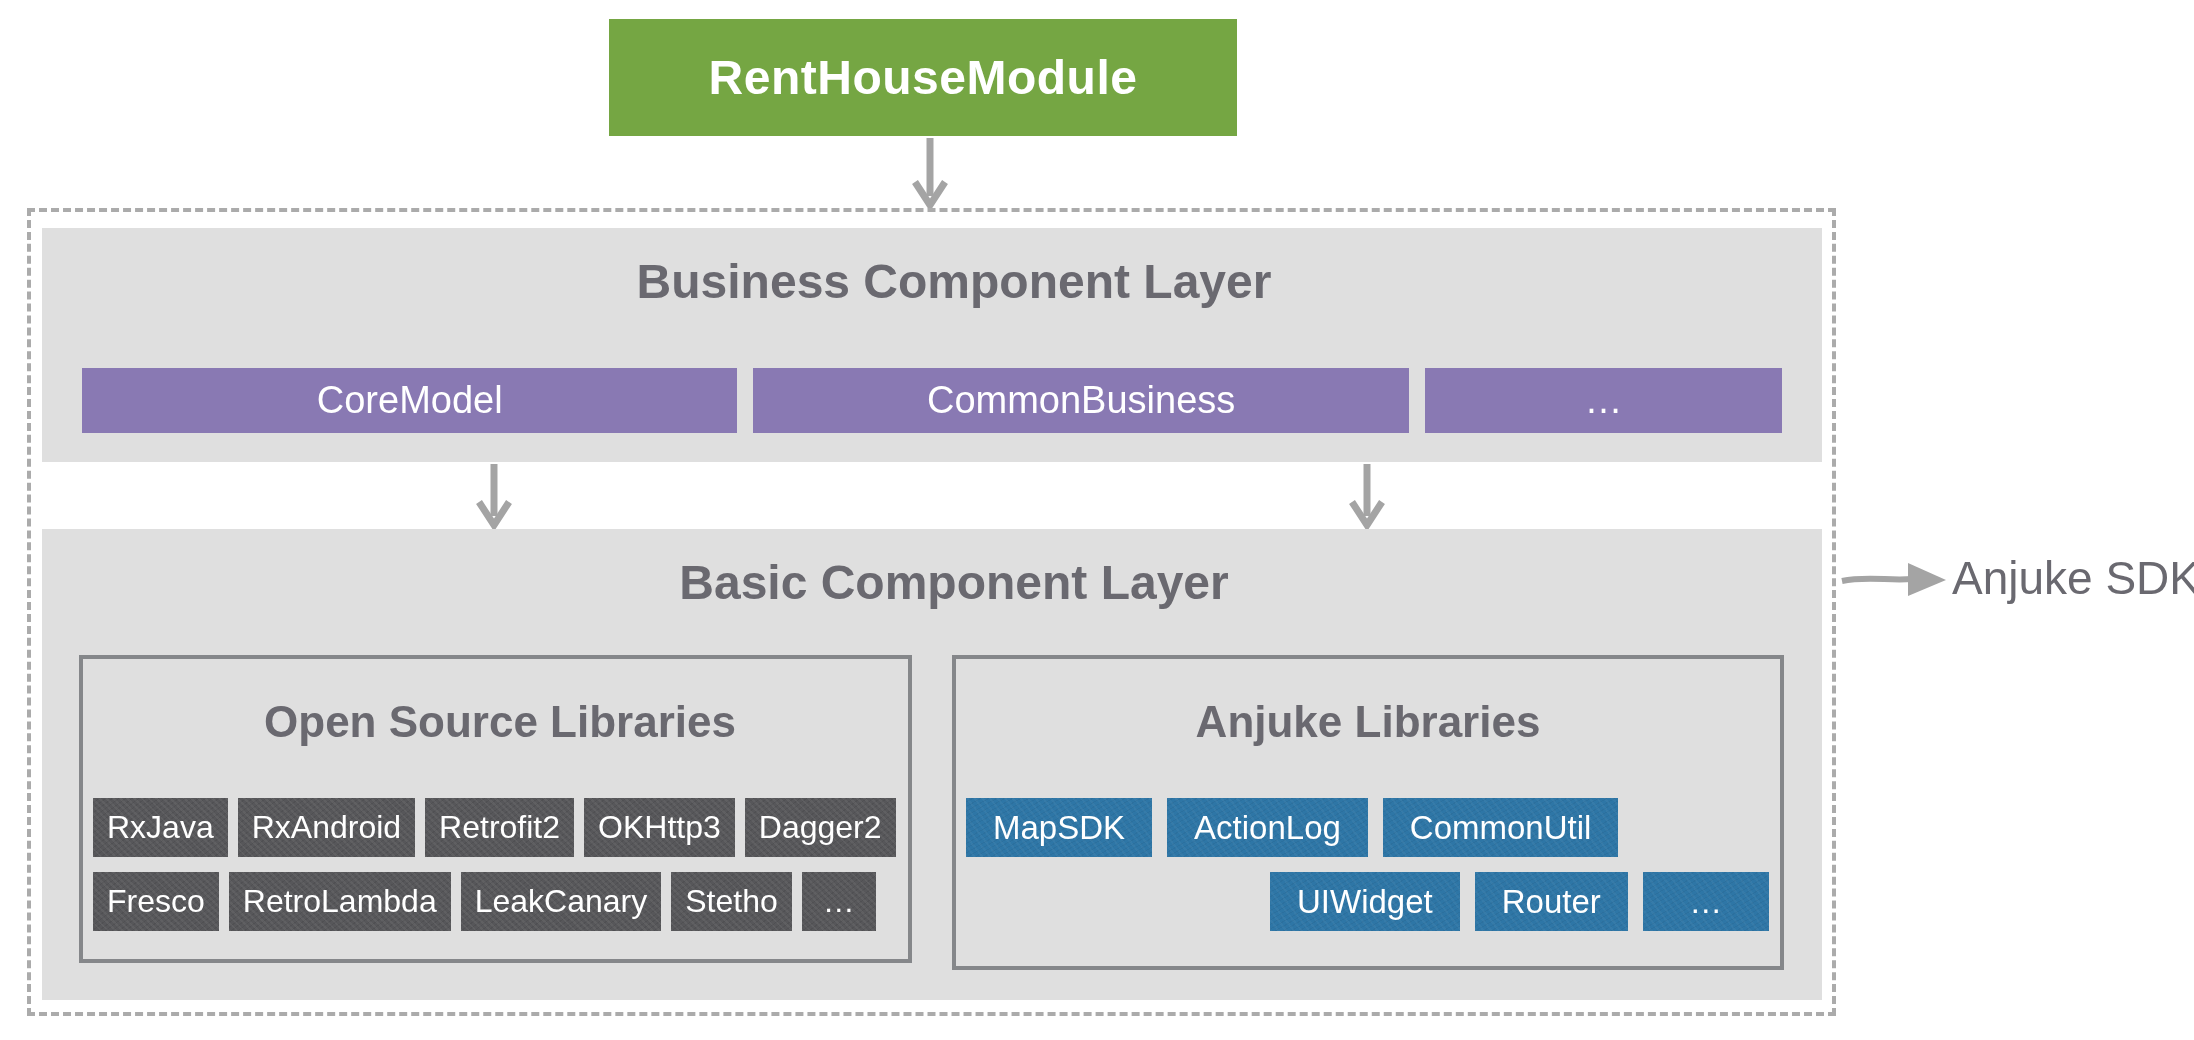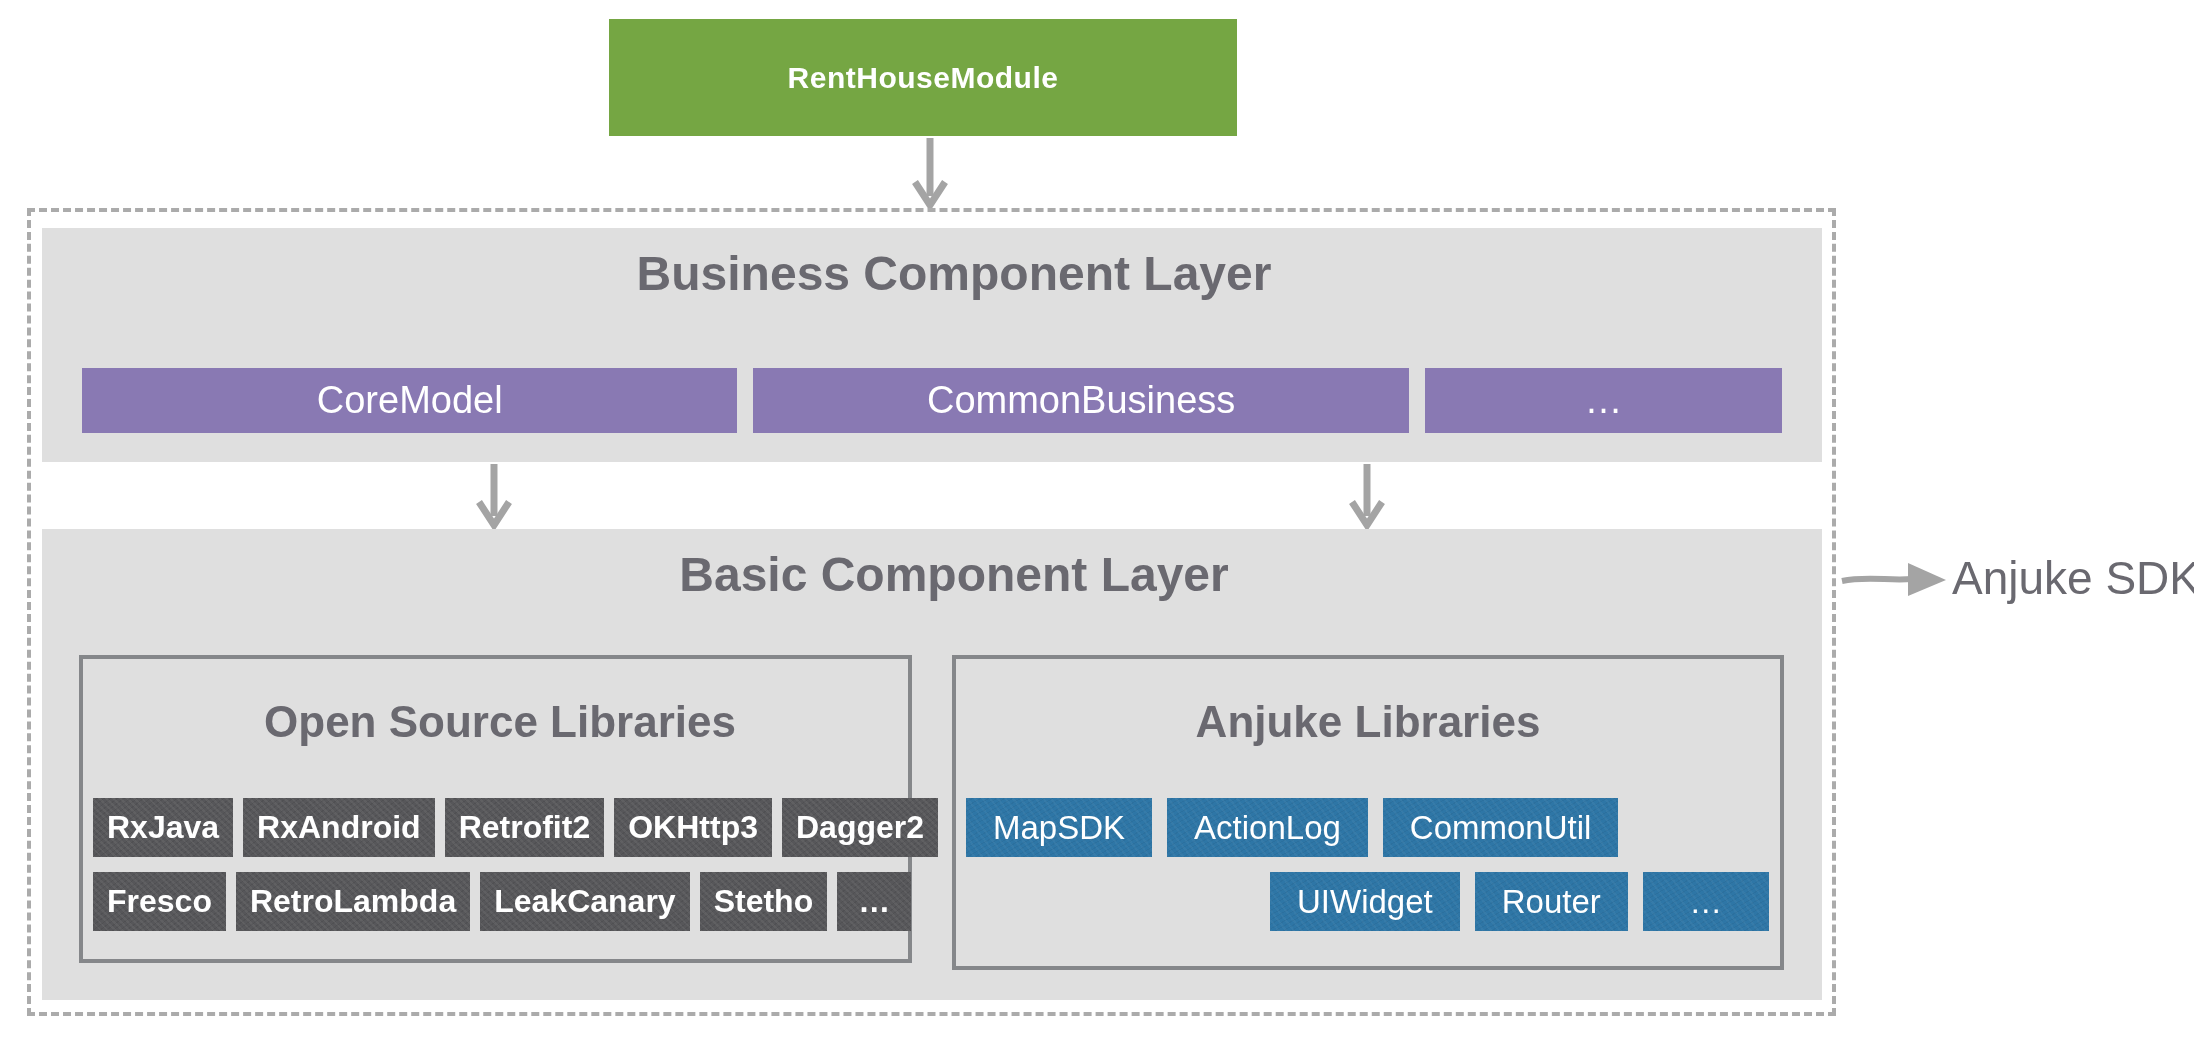--- a/index.html
+++ b/index.html
@@ -5,37 +5,37 @@
   html,body{margin:0;padding:0;background:#ffffff;}
   body{font-family:"Liberation Sans","DejaVu Sans",sans-serif;}
   .canvas{position:relative;width:2194px;height:1040px;background:#ffffff;overflow:hidden;}
 
   
   .root-box{
     position:absolute;left:609px;top:19px;width:628px;height:117px;
     background:var(--bg,#75A643);
     display:flex;align-items:center;justify-content:center;
   }
-  .root-box .root-label{color:#ffffff;font-size:30px;font-weight:bold;letter-spacing:.5px;}
+  .root-box .root-label{color:#ffffff;font-size:48px;font-weight:bold;letter-spacing:.5px;}
 
   
   svg.arrows{position:absolute;left:0;top:0;width:2194px;height:1040px;pointer-events:none;}
 
   
   .boundary{
     position:absolute;left:27px;top:208px;width:1809px;height:808px;
     border:4px dashed #ABABAB;box-sizing:border-box;
   }
 
   .layer{position:absolute;left:11px;width:1780px;background:var(--bg,#DFDFDF);}
   .layer.business{top:16px;height:234px;}
   .layer.basic{top:317px;height:471px;}
 
   .layer-title{
-    margin-top:20px;text-align:center;
+    margin-top:28px;text-align:center;
     font-size:48px;font-weight:bold;color:#6A6970;line-height:52px;padding-left:44px;
   }
 
   
   .purple-row{
     position:absolute;left:40px;right:40px;top:140px;height:65px;
     display:flex;gap:16px;
   }
   .purple-row .chip{
     flex:1;background:var(--bg,#8979B3);
@@ -56,21 +56,21 @@
     font-size:44px;font-weight:bold;color:#6A6970;line-height:48px;
   }
 
   .lib-row{position:absolute;height:59px;display:flex;}
   .lib-row .chip{
     height:100%;display:flex;align-items:center;justify-content:center;
     color:#fff;white-space:nowrap;box-sizing:border-box;
   }
 
   
-  .dark-row{left:10px;gap:10px;font-weight:bold;}
+  .dark-row{left:10px;gap:10px;}
   .dark-row.row1{top:139px;}
   .dark-row.row2{top:213px;}
   .dark-row .chip{
     background:var(--bg,#57575A);font-size:32px;padding:0 14px;
     background-image:
       repeating-linear-gradient(45deg, rgba(255,255,255,0.05) 0 2px, transparent 2px 5px),
       repeating-linear-gradient(-37deg, rgba(0,0,0,0.08) 0 1px, transparent 1px 4px);
   }
   .dark-row.row2 .chip:last-child{min-width:74px;}
 

